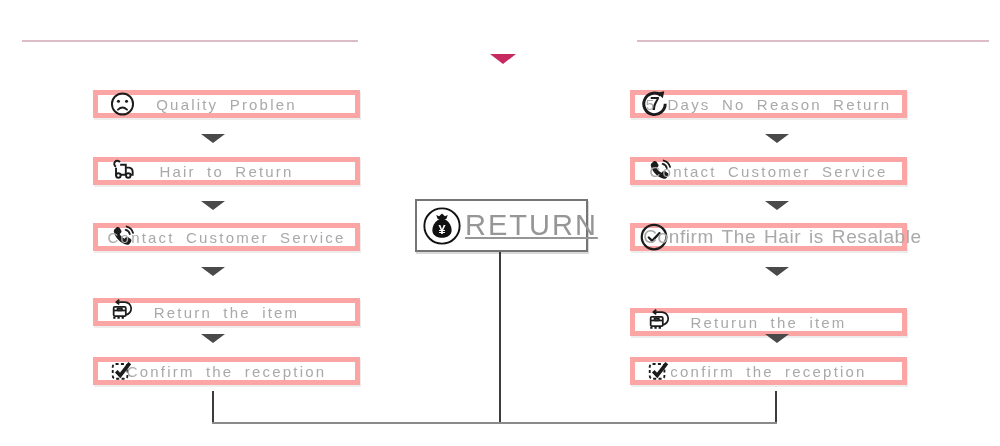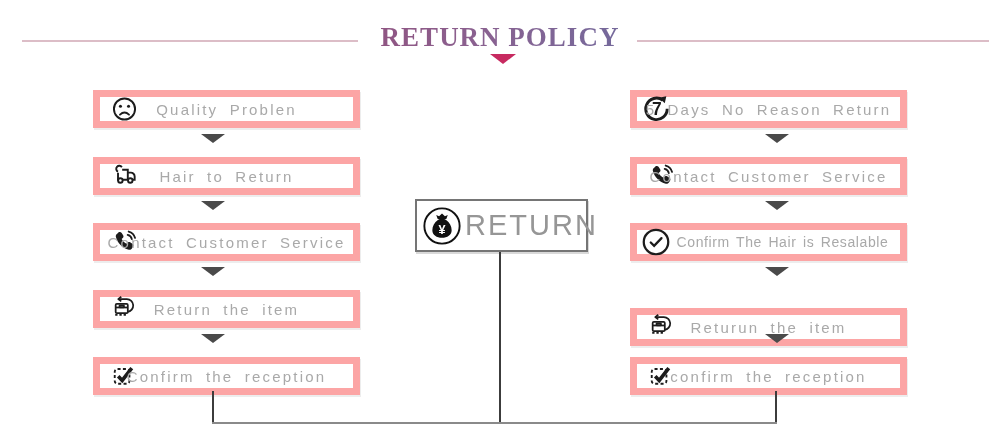--- a/index.html
+++ b/index.html
@@ -12,55 +12,54 @@
   .title-line.right{left:637px;width:352px;}
   .page-title{position:absolute;left:0;right:0;top:22px;text-align:center;
       font-family:"Liberation Serif",serif;font-weight:bold;font-size:27px;letter-spacing:1px;
       background:linear-gradient(90deg,#a52a52 0%,#8a6190 48%,#3a80ba 100%);
       -webkit-background-clip:text;background-clip:text;color:transparent;}
   .title-caret{position:absolute;left:490px;top:54px;width:0;height:0;
       border-left:13px solid transparent;border-right:13px solid transparent;
       border-top:10px solid #c72a60;}
 
   
-  .step-box{position:absolute;height:38px;background:#fff;border:7px solid #fca5a5;
+  .step-box{position:absolute;height:28px;background:#fff;border:5px solid #fca5a5;
       box-shadow:1px 2px 0 rgba(0,0,0,.07);box-sizing:border-box;}
   .col-left .step-box{left:93px;width:267px;}
   .col-right .step-box{left:630px;width:277px;}
   .step-box .icon{position:absolute;left:11px;top:50%;transform:translateY(-50%);
       display:flex;align-items:center;}
   .step-box .icon.flush{left:4px;}
   .step-label{position:absolute;inset:0;display:flex;align-items:center;justify-content:center;
       color:#a9a9a9;font-size:15px;letter-spacing:2.2px;word-spacing:5px;white-space:nowrap;}
-  .step-label.tight{letter-spacing:.6px;word-spacing:2px;padding-left:28px;font-size:14px;}
+  .step-label.tight{letter-spacing:.6px;word-spacing:2px;padding-left:28px;font-size:19px;}
 
   
   .flow-arrow{position:absolute;width:0;height:0;
       border-left:12px solid transparent;border-right:12px solid transparent;
       border-top:9px solid #4a4a4a;}
 
   
   .center-box{position:absolute;left:415px;top:199px;width:173px;height:53px;background:#fff;
       border:2px solid #757575;box-shadow:1px 2px 0 rgba(0,0,0,.15);box-sizing:border-box;
       display:flex;align-items:center;justify-content:flex-start;padding-left:4px;}
-  .center-label{color:#969696;font-size:29px;letter-spacing:2px;line-height:1;margin-left:2px;}
+  .center-label{color:#969696;font-size:29px;letter-spacing:2px;line-height:1;margin-left:2px;text-decoration:underline;}
 
   
   .conn{position:absolute;background:#3c3c3c;}
   .conn.h{background:#8a8a8a;}
 
   svg{display:block;}
 </style>
 </head>
 <body>
 
 <div class="canvas">
 
   <div class="title-line left"></div>
-  <div class="page-title">RETURN POLICY</div>
   <div class="title-line right"></div>
   <div class="title-caret"></div>
 
   <div class="col-left">
 
     <div class="step-box" style="top:90px">
       <span class="icon">
         <svg width="27" height="27" viewBox="0 0 24 24" fill="none" stroke="#1c1c1c" stroke-width="1.7">
           <circle cx="12" cy="12" r="9.4"></circle>
           <circle cx="8.4" cy="9.6" r="1.35" fill="#1c1c1c" stroke="none"></circle>
@@ -94,21 +93,21 @@
           <path fill="#1c1c1c" stroke="none" d="M6.8 3.4c1-.6 2.1-.3 2.7.6l1.3 2c.5.8.4 1.9-.4 2.5l-.9.8c.9 1.8 2.4 3.3 4.2 4.2l.8-.9c.6-.8 1.7-.9 2.5-.4l2 1.3c.9.6 1.2 1.7.6 2.7l-1 1.5c-.6.9-1.7 1.5-2.8 1.2C10.4 17.7 5.6 13 4.3 7.4c-.2-1 .3-2.1 1.2-2.7z"></path>
           <path d="M14.8 5.7 a4.8 4.8 0 0 1 3.7 3.7"></path>
           <path d="M15.7 2.7 a8 8 0 0 1 5.7 5.7"></path>
         </svg>
       </span>
       <span class="step-label">Contact Customer Service</span>
     </div>
 
     <div class="flow-arrow" style="left:201px;top:267px"></div>
 
-    <div class="step-box" style="top:290px">
+    <div class="step-box" style="top:298px">
       <span class="icon">
         <svg width="28" height="28" viewBox="0 0 24 24" fill="none" stroke="#1c1c1c" stroke-width="1.5">
           <path d="M6.4 3.5 H13.6 a5.5 5.5 0 0 1 .6 10.96"></path>
           <path d="M8.8 1.5 6.2 3.5 8.8 5.5" stroke-linejoin="round"></path>
           <path d="M3.6 17 h9.2" stroke-dasharray="2 1.6" stroke-width="1.4"></path>
           <rect x="4" y="7.6" width="10.4" height="8" rx="1" fill="#fff"></rect>
           <path d="M4 10.7 h10.4"></path>
           <rect x="7.3" y="8.8" width="3.8" height="1.8" rx="0.4"></rect>
         </svg>
       </span>

